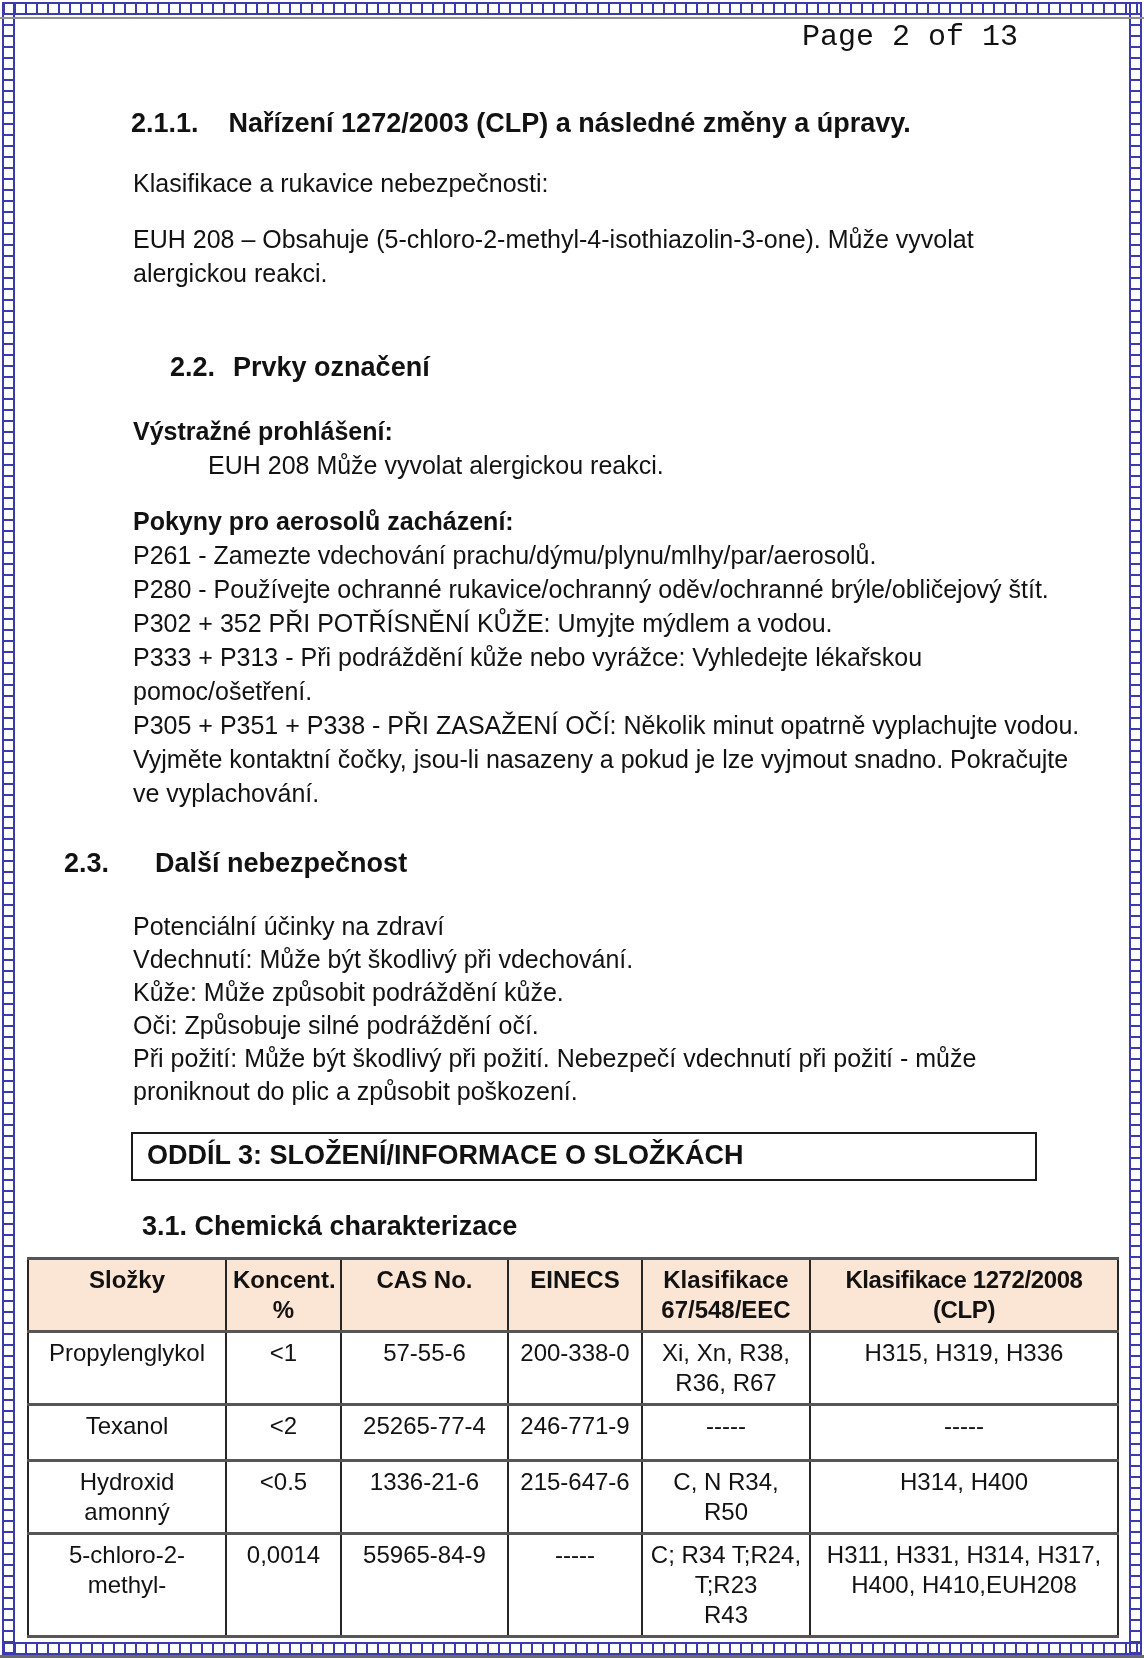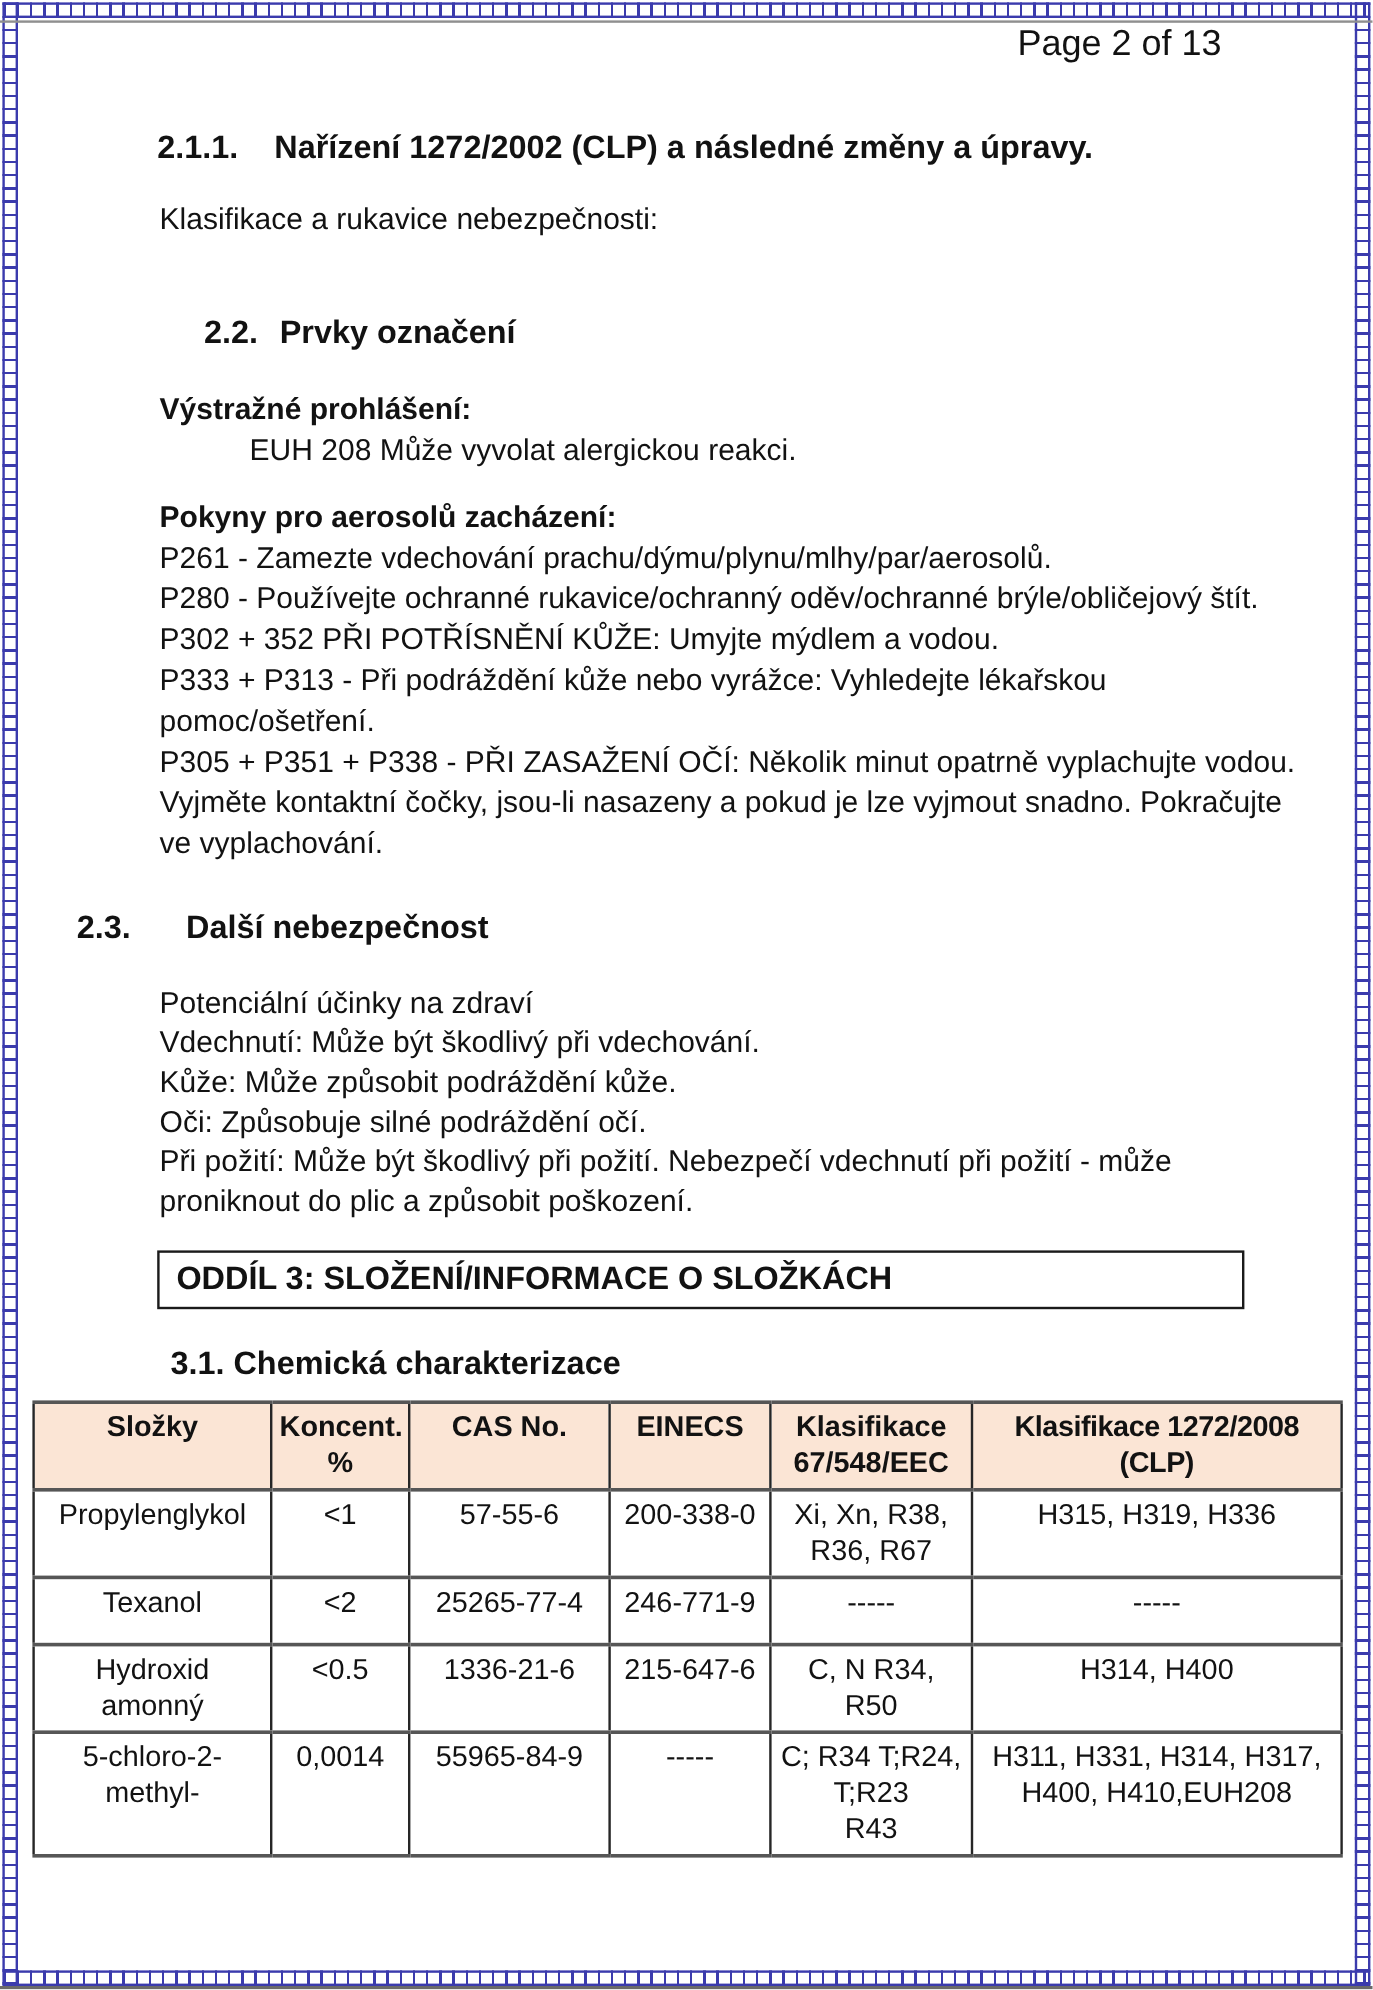--- a/index.html
+++ b/index.html
@@ -45,21 +45,21 @@
   .edge-left{left:2px;}
   .edge-right{right:2px;}
   .scanline-top{position:absolute;left:0;right:0;top:17px;height:2px;background:#8f8f8f;}
   .scanline-bottom{position:absolute;left:0;right:0;bottom:0;height:3px;background:#6a6a6a;}
 
   
   p,h2{margin:0;padding:0;font-weight:normal;}
   .page-label{
     margin:20px 126px 0 0;
     text-align:right;
-    font-family:Liberation Sans, sans-serif;
+    font-family:Liberation Mono, monospace;
     font-size:30px;
   }
   .body{font-size:25px;line-height:34px;white-space:pre-line;max-width:965px;}
   .bold{font-weight:bold;}
   .hsec{font-size:27px;font-weight:bold;line-height:34px;}
   .num{display:inline-block;}
   .h211{margin:52px 0 0 131px;}
   .h211 .num{margin-right:30px;}
   .klasifikace{margin:26px 0 0 133px;}
   .euh-contains{margin:22px 0 0 133px;}
@@ -121,24 +121,26 @@
 <div class="page">
   <div class="edge edge-h edge-top"></div>
   <div class="edge edge-h edge-bottom"></div>
   <div class="edge edge-v edge-left"></div>
   <div class="edge edge-v edge-right"></div>
   <div class="scanline-top"></div>
   <div class="scanline-bottom"></div>
 
   <p class="page-label">Page 2 of 13</p>
 
-  <h2 class="hsec h211"><span class="num">2.1.1.</span><span>Nařízení 1272/2002 (CLP) a následné změny a úpravy.</span></h2>
+  <h2 class="hsec h211"><span class="num">2.1.1.</span><span>Nařízení 1272/2003 (CLP) a následné změny a úpravy.</span></h2>
 
   <p class="body klasifikace">Klasifikace a rukavice nebezpečnosti:</p>
 
+  <p class="body euh-contains">EUH 208 – Obsahuje (5-chloro-2-methyl-4-isothiazolin-3-one). Může vyvolat
+alergickou reakci.</p>
 
   <h2 class="hsec h22"><span class="num">2.2.</span><span>Prvky označení</span></h2>
 
   <p class="body bold vystrazne">Výstražné prohlášení:</p>
   <p class="body euh-statement">EUH 208  Může vyvolat alergickou reakci.</p>
 
   <p class="body bold pokyny-h">Pokyny pro aerosolů zacházení:</p>
 
   <div class="plines">
     <p class="body">P261 - Zamezte vdechování prachu/dýmu/plynu/mlhy/par/aerosolů.</p>

